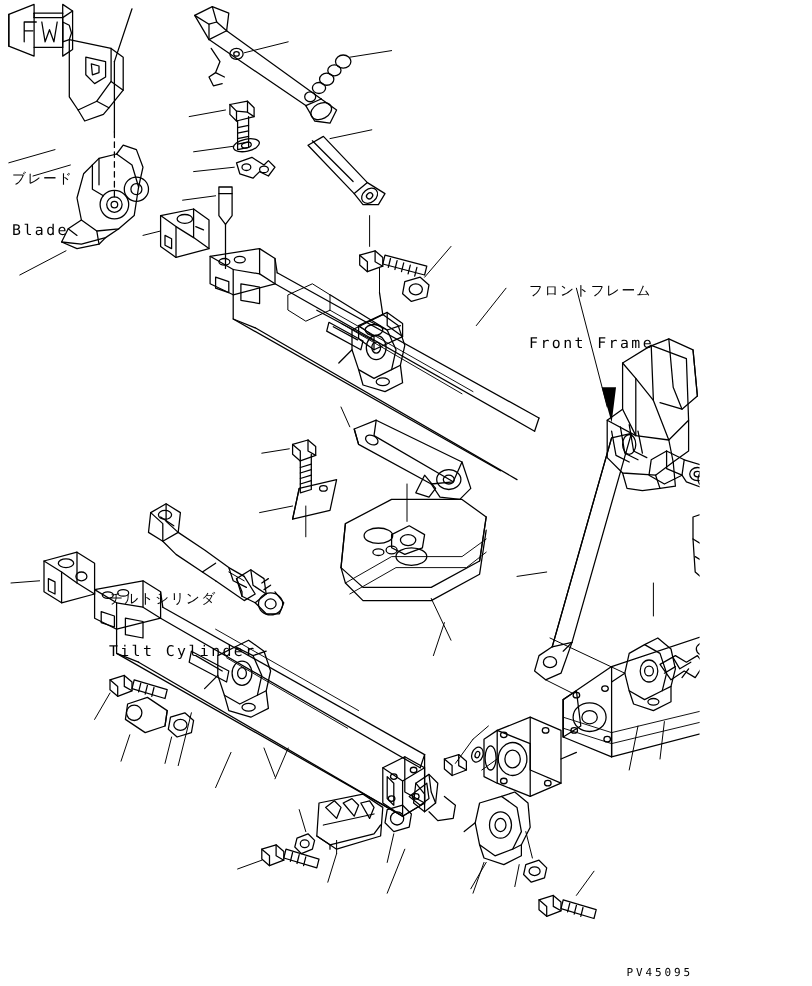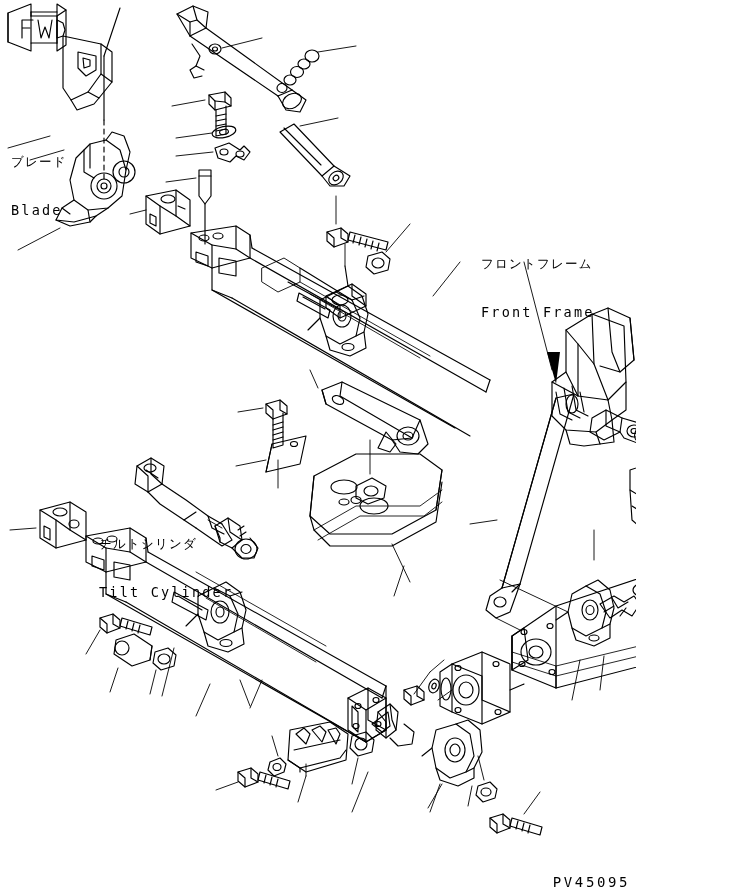--- a/index.html
+++ b/index.html
@@ -40,21 +40,21 @@
     font-size:13.5px;
     letter-spacing:2.2px;
   }
   #lbl-blade{ left:11px; top:120px; }
   #lbl-front-frame{ left:481px; top:222px; }
   #lbl-tilt-cylinder{ left:99px; top:502px; }
   #partno{
     position:absolute;
     right:6px;
     bottom:6px;
-    font-size:14px;
+    font-size:10px;
     letter-spacing:2.6px;
     color:#000000;
     white-space:pre;
   }
 </style>
 </head>
 <body>
 
 <div id="sheet">
 

